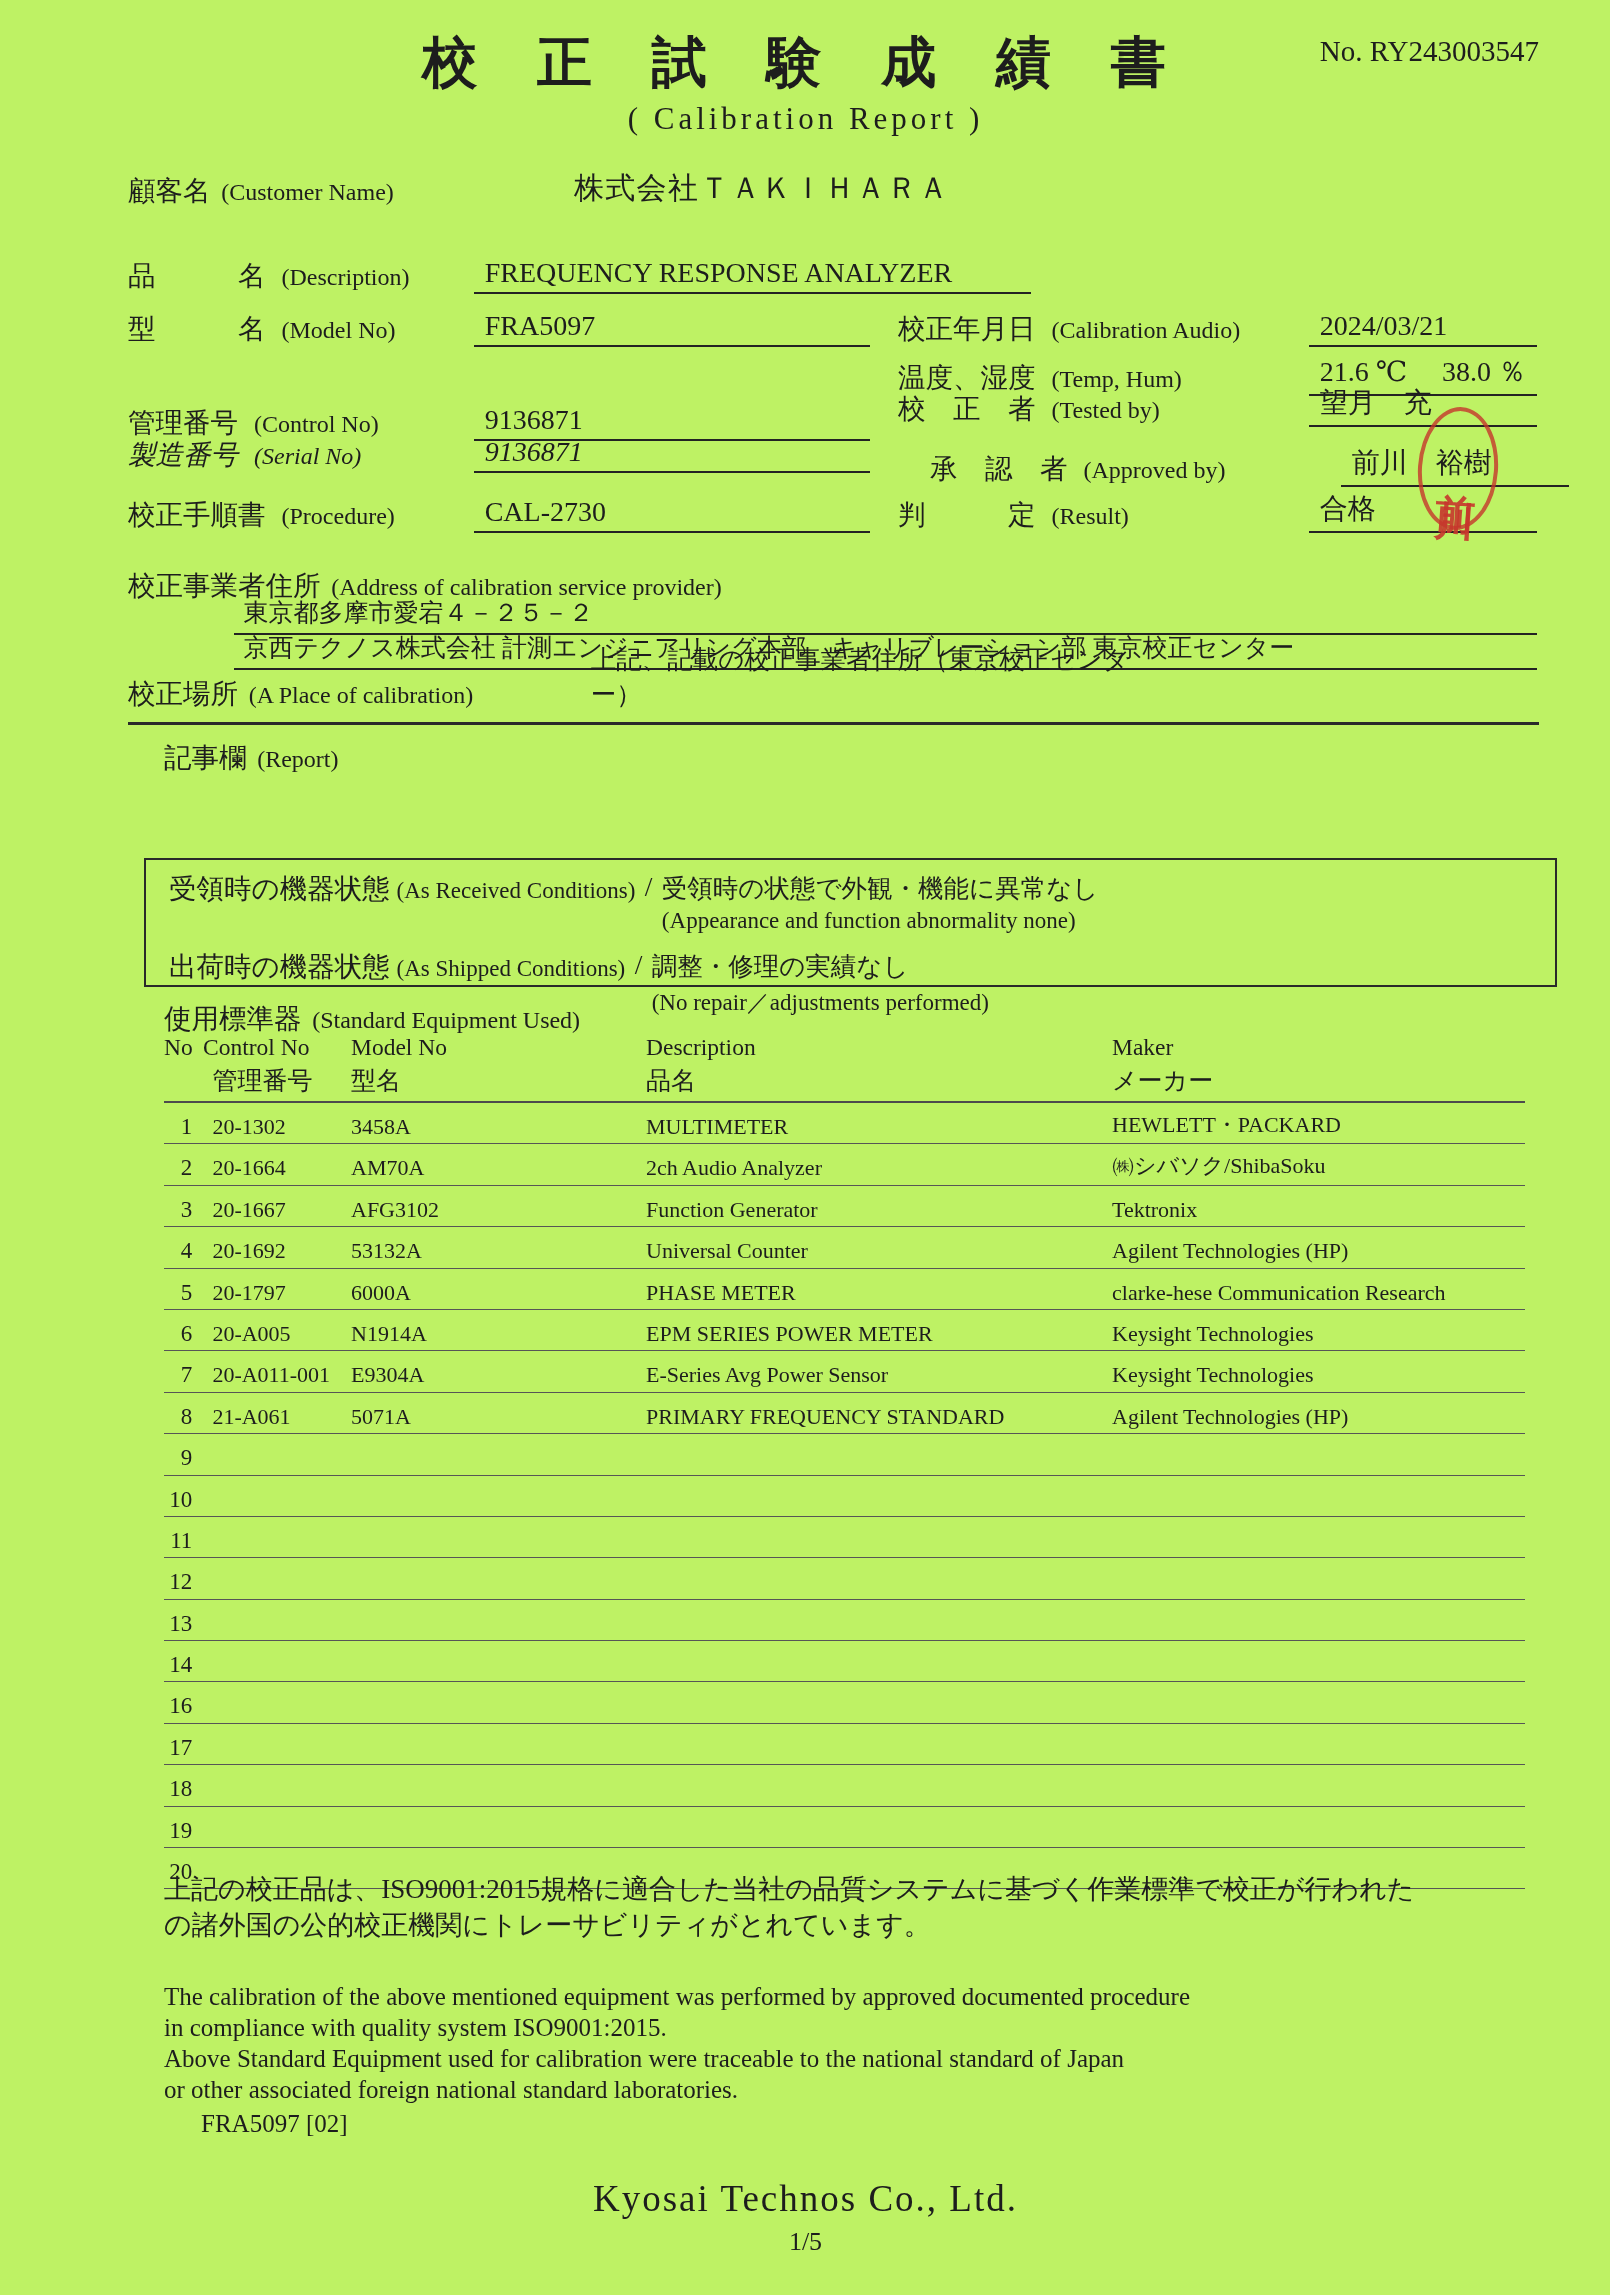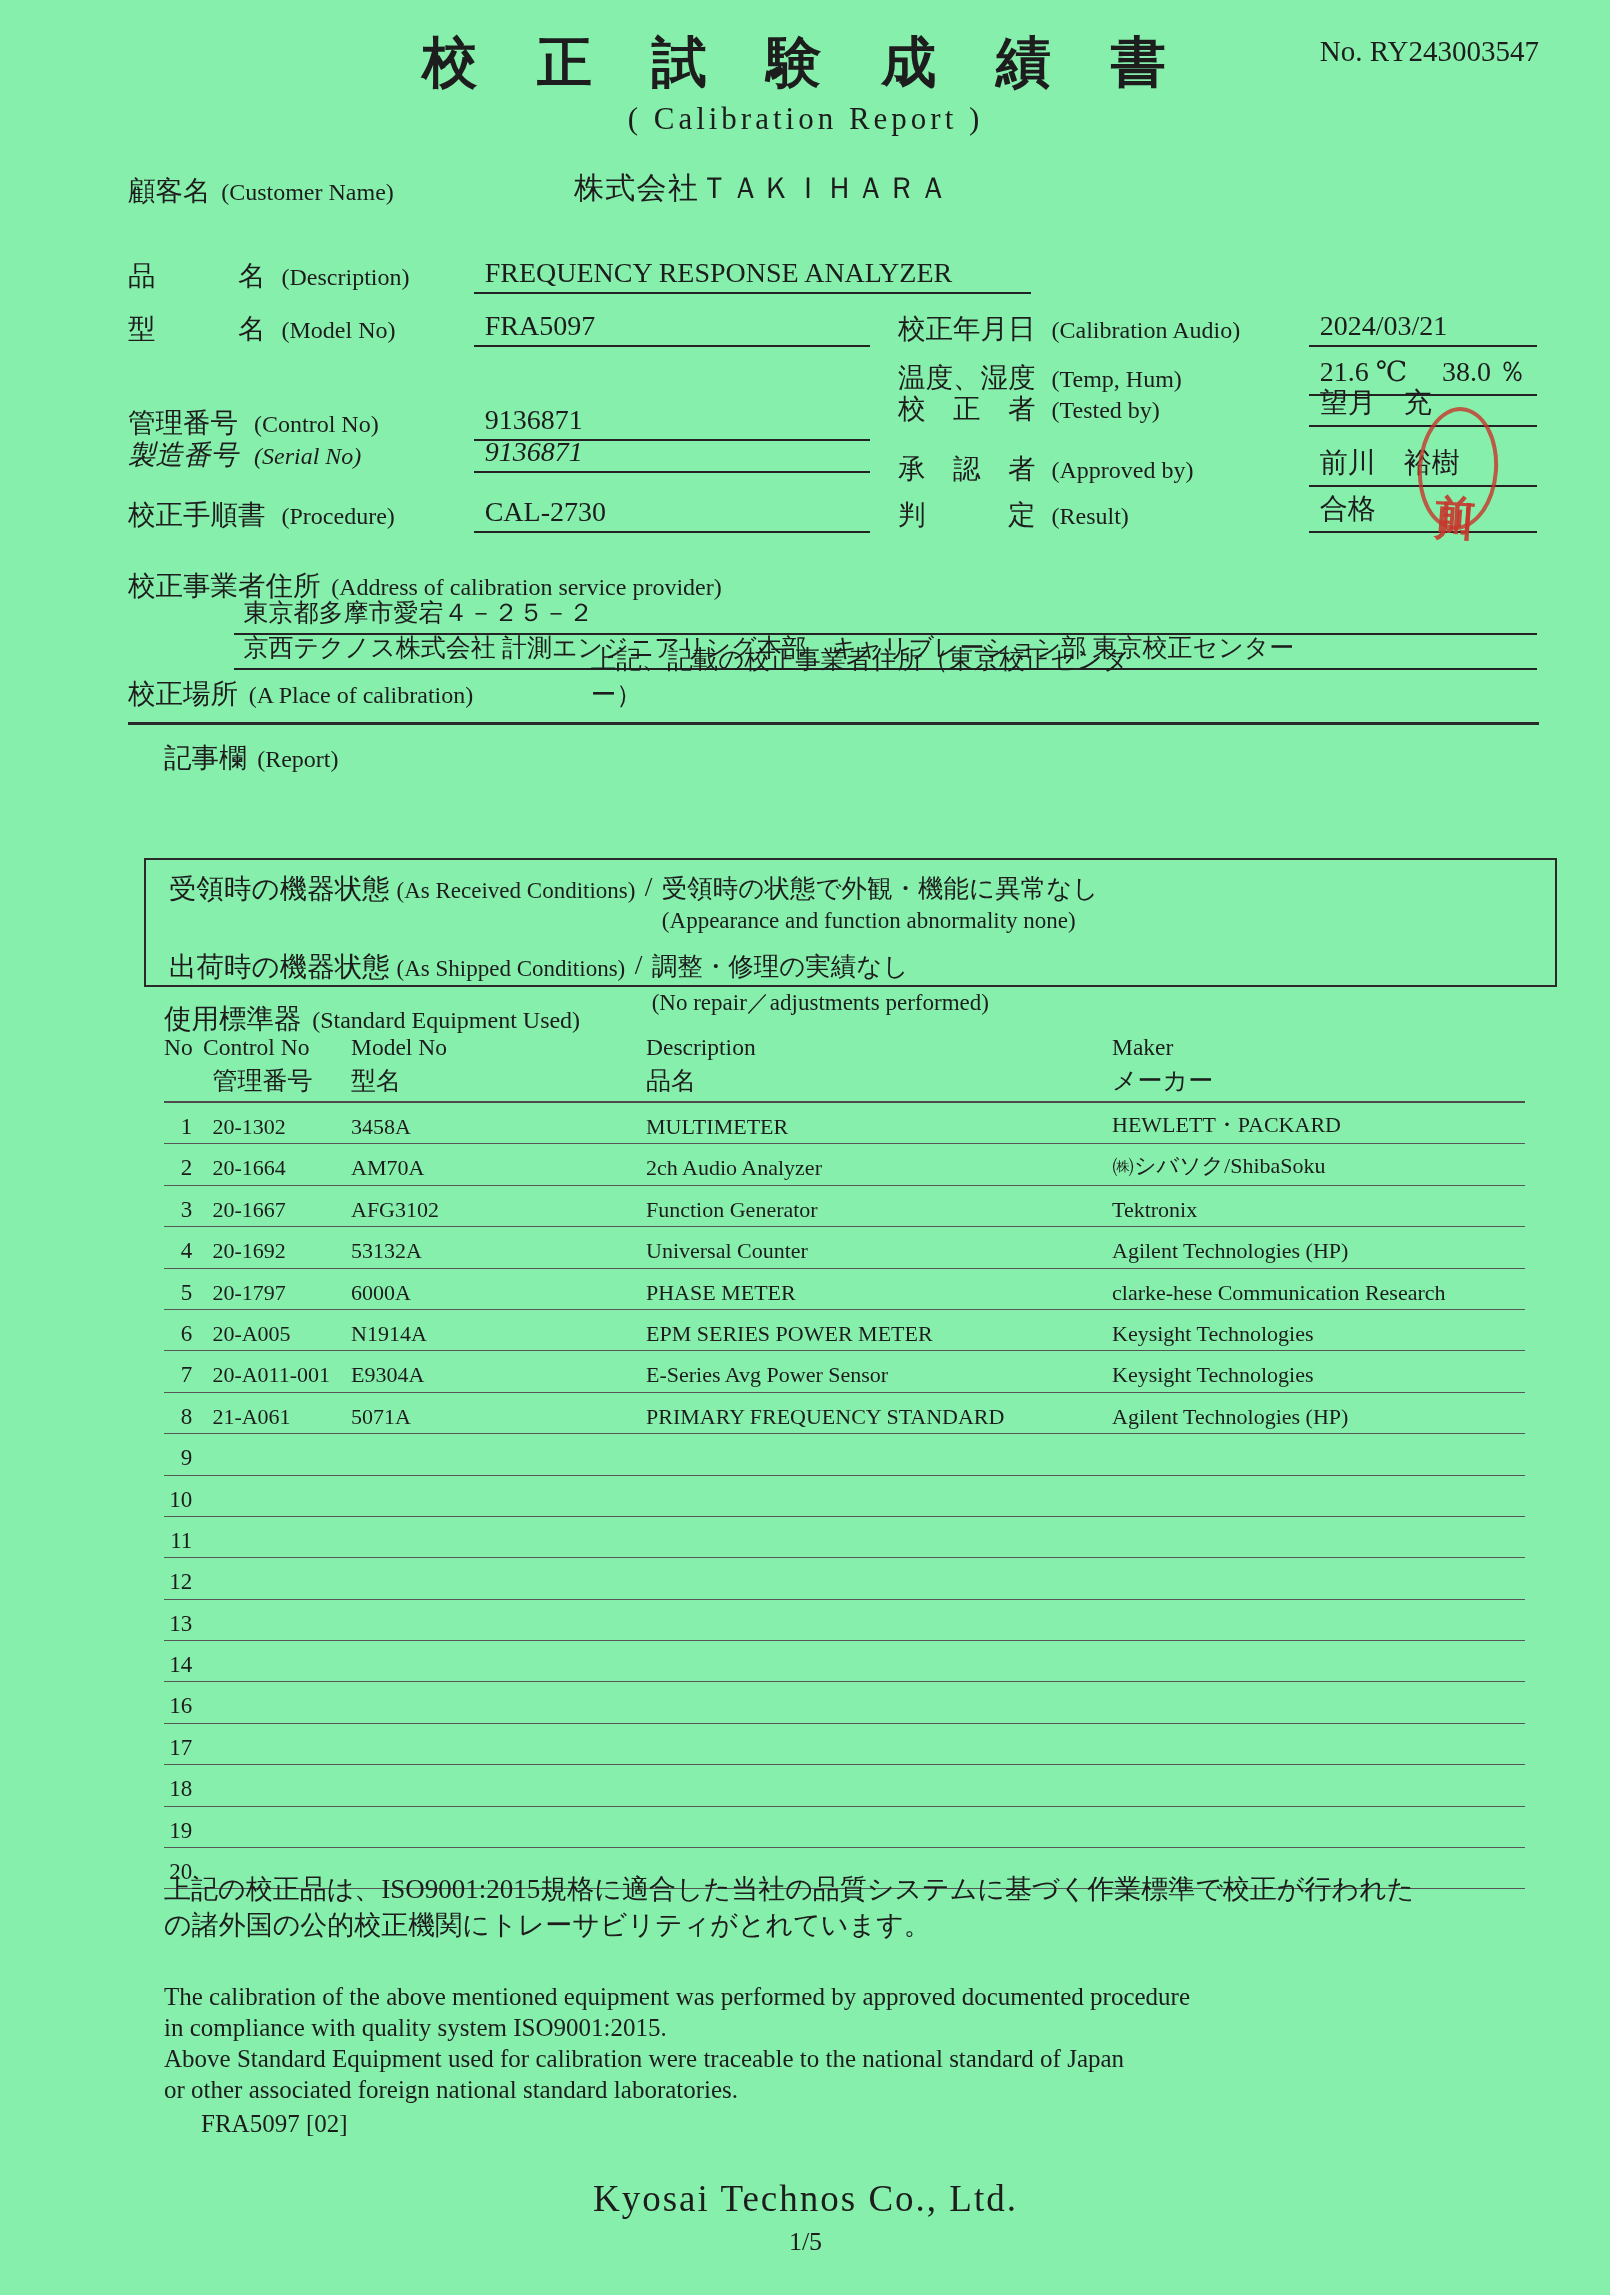--- a/index.html
+++ b/index.html
@@ -1,18 +1,18 @@
 <!DOCTYPE html>
 <html style="font-size:10.7px"><head>
 <meta charset="utf-8">
 <style>
   html,body { margin:0; padding:0; background:#d8d8d8; }
   .page {
     position:relative; width:1611px; height:2295px; margin:0 auto;
-    background:#86efac; color:#1d1d1d; overflow:hidden;
+    background:#bef264; color:#1d1d1d; overflow:hidden;
     font-family:"Liberation Serif","DejaVu Serif",serif;
   }
   
   .title-jp { position:absolute; top:25.5px; left:0; right:0; text-align:center;
     font-size:55px; font-weight:600; letter-spacing:23px; white-space:nowrap; }
   .title-en { position:absolute; top:101px; left:0; right:0; text-align:center;
     font-size:31px; letter-spacing:4px; }
   .report-no { position:absolute; top:35px; right:72px; font-size:29px; }
 
   
@@ -156,21 +156,21 @@
       </span>
     <span class="val">21.6 ℃　 38.0 ％</span>
   </div>
   <div class="frow frow-right" style="top:383px;">
     <span class="labels">
         <span class="lbl-jp">校　正　者</span>
         <span class="lbl-en">(Tested by)</span>
       </span>
     <span class="val">望月　充</span>
   </div>
-  <div class="frow frow-right" style="top:443px;">
+  <div class="frow frow-right" style="top:443px;margin-left:32px;">
     <span class="labels">
         <span class="lbl-jp">承　認　者</span>
         <span class="lbl-en">(Approved by)</span>
       </span>
     <span class="val">前川　裕樹</span>
   </div>
   <div class="frow frow-right" style="top:489px;">
     <span class="labels">
         <span class="lbl-jp">判　　　定</span>
         <span class="lbl-en">(Result)</span>

